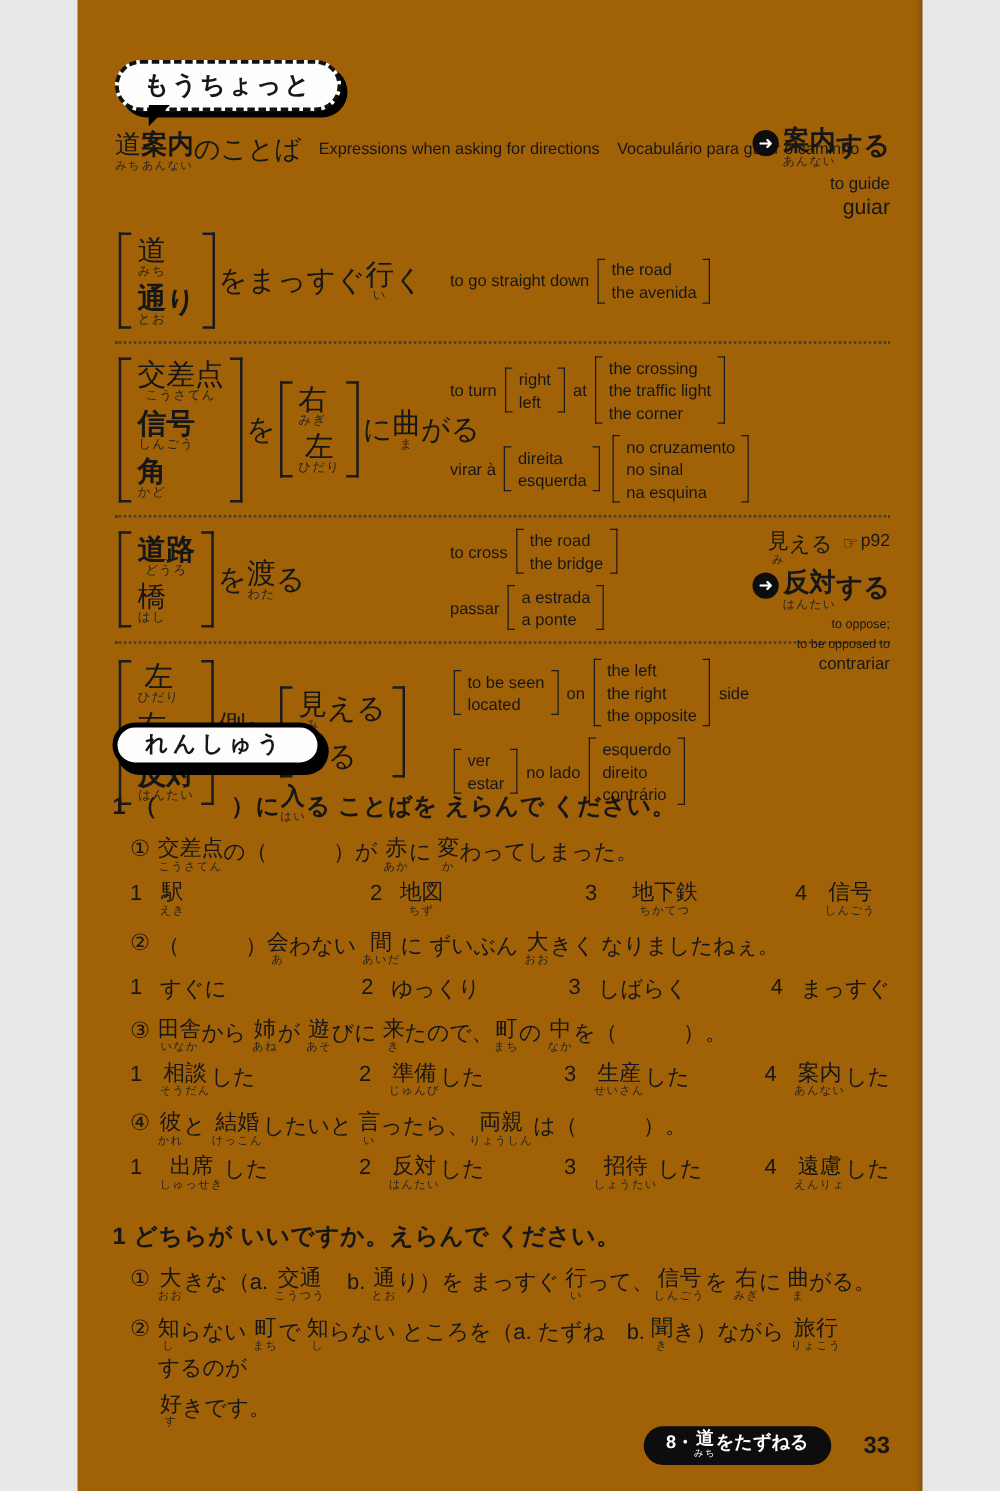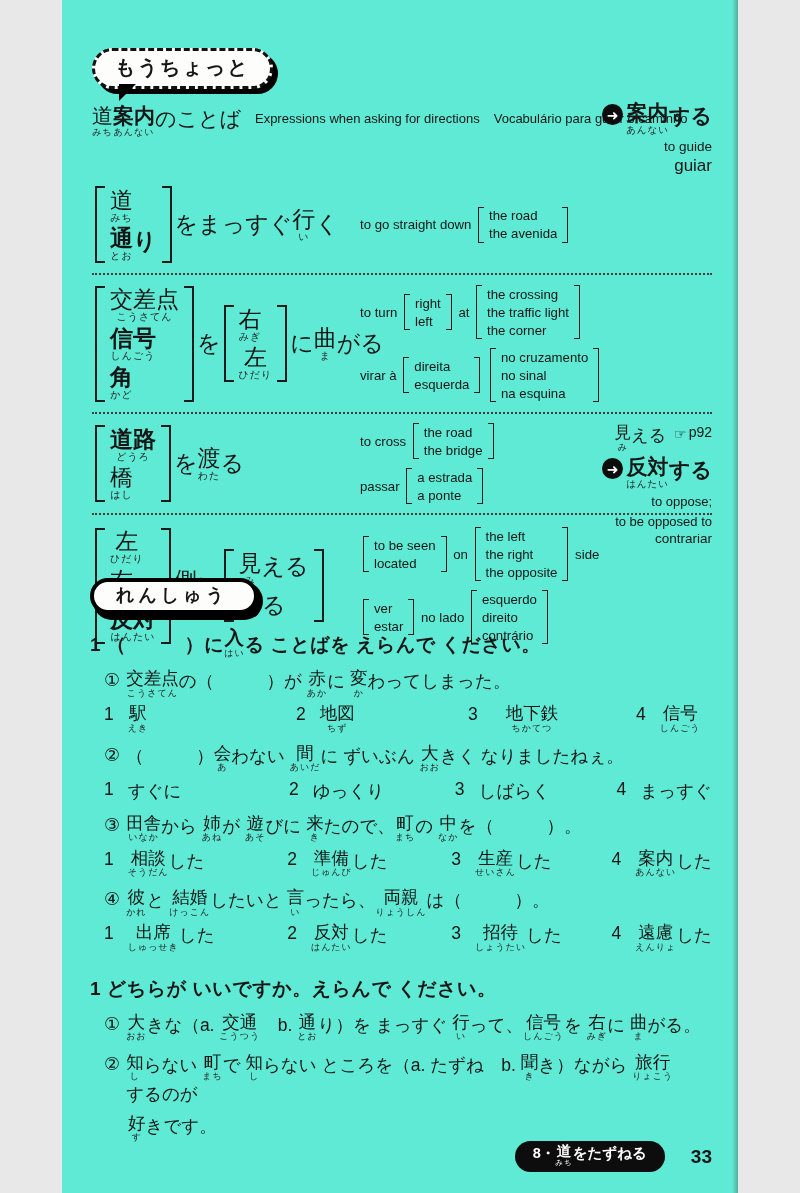--- a/index.html
+++ b/index.html
@@ -1,17 +1,17 @@
 <!DOCTYPE html>
 <html><head>
 <meta charset="utf-8">
 <style>
   html,body{margin:0;padding:0;background:#e8e8e8;}
   .sheet{
-    position:relative;width:676px;height:1193px;background:#5eead4;
+    position:relative;width:676px;height:1193px;background:#a16207;
     font-family:"Liberation Sans","DejaVu Sans",sans-serif;color:#161616;
     overflow:hidden;margin:0 auto;
   }
   .edge-shade{position:absolute;right:0;top:0;width:6px;height:100%;
     background:linear-gradient(to left,rgba(60,60,60,.35),rgba(60,60,60,0));}
 
   
   .rb{display:inline-flex;flex-direction:column;align-items:center;line-height:1.05;}
   .rbb{display:block;white-space:pre;}
   .rbt{display:block;font-size:9px;font-weight:400;color:#222;margin-top:1px;letter-spacing:1px;white-space:pre;}
@@ -57,21 +57,21 @@
   .vjp .rbt{font-size:10px;}
   .vjp .bk{width:8px;}
   .vtr{flex:1;display:flex;flex-direction:column;justify-content:center;gap:9px;font-size:13.2px;}
   .vtr .bk{width:5px;border-width:1.5px;}
   .tline{display:flex;align-items:center;white-space:pre;}
   .vr4 .vtr{margin-right:150px;}
   .side4{position:absolute;right:0;top:246px;text-align:right;width:170px;}
   .mieru-row{display:flex;align-items:flex-start;justify-content:flex-end;font-size:17px;}
   .hand{font-size:14px;margin:2px 2px 0 8px;}
   .refpage{font-size:14px;}
-  .sen{font-size:13px;margin-top:5px;}
+  .sen{font-size:10px;margin-top:5px;}
   .spt{font-size:13.5px;margin-top:2px;}
 
   
   .practice{position:absolute;left:28px;right:26px;top:578px;}
   .renshu{display:inline-block;background:#fdfdfc;border:4px solid #000;border-radius:30px;
     box-shadow:4px 5px 0 1px #000;padding:1px 26px 3px 22px;font-size:18px;font-weight:700;letter-spacing:4px;}
   .instr{display:flex;align-items:flex-end;font-size:19px;font-weight:700;white-space:pre;margin-top:14px;letter-spacing:.5px;}
   .instr .rbt{font-size:9px;font-weight:400;}
   .qblock{margin-top:11px;margin-left:14px;}
   .qline{display:flex;align-items:flex-start;font-size:17.5px;white-space:pre;}

